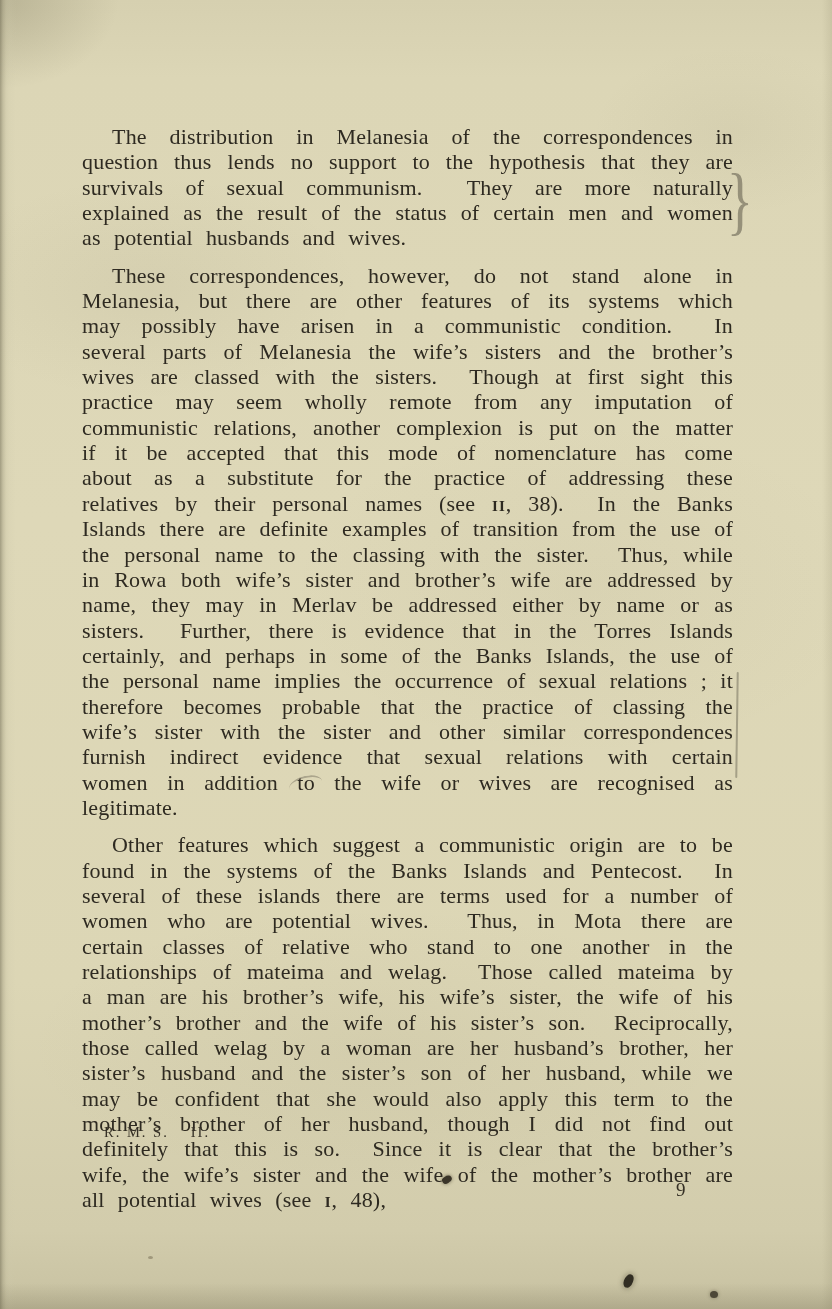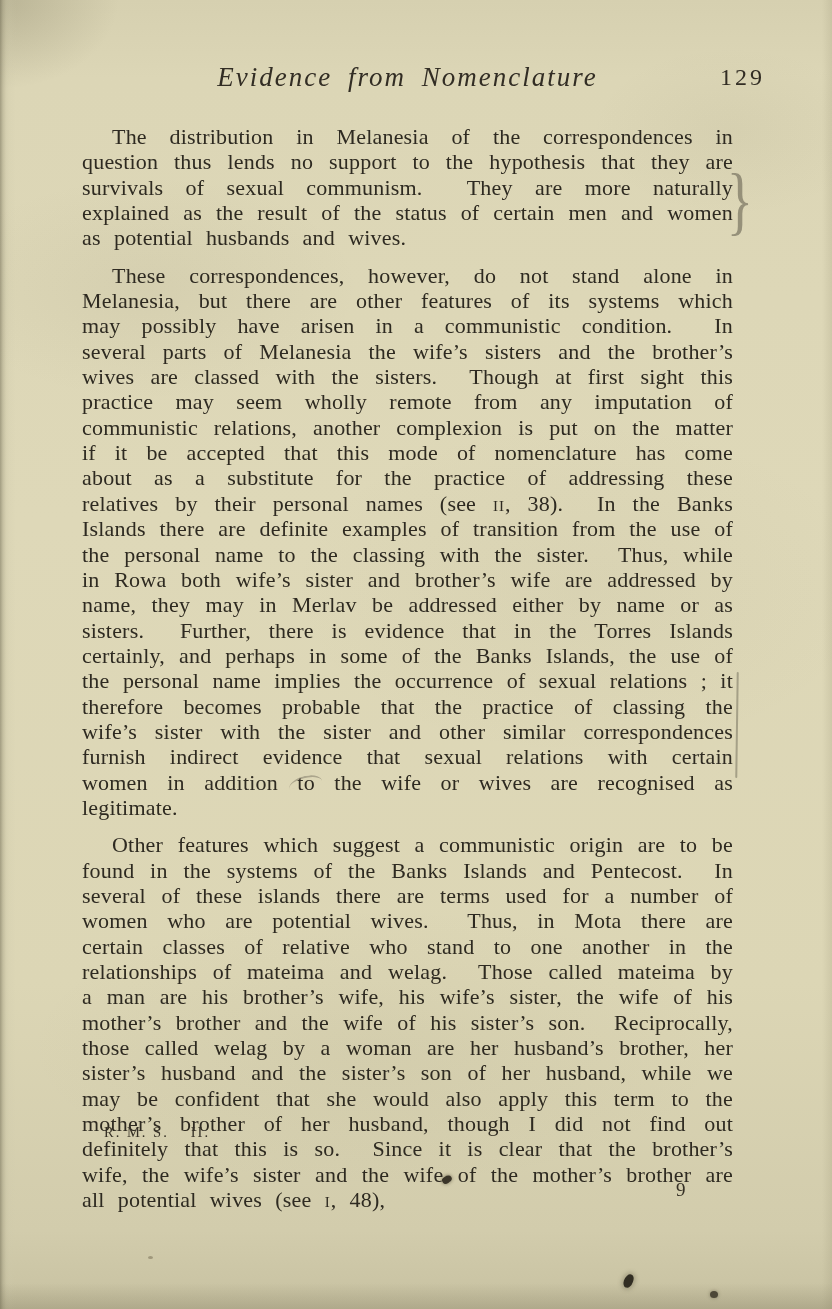--- a/index.html
+++ b/index.html
@@ -44,21 +44,21 @@
     font-size:24px; letter-spacing:3px; color:#322d24;
   }
 
   .body-text {
     position:absolute; top:112px; left:70px; width:675px;
     font-size:22px; line-height:25.35px; text-align:justify;
     word-spacing:7.5px; letter-spacing:.2px;
   }
   .body-text p { margin:12px; text-indent:30px; }
   .it { }
-  .sc { font-variant:small-caps; letter-spacing:1px; }
+  .sc { font-variant:small-caps; letter-spacing:1px;font-weight:bold; }
 
   .footer-press {
     position:absolute; top:1124px; left:104px;
     font-size:14.5px; letter-spacing:2px; color:#353025;
   }
   .footer-press .vol { margin-left:22px; }
   .footer-sig {
     position:absolute; top:1179px; left:676px;
     font-size:19px; color:#353025;
   }
@@ -96,24 +96,20 @@
 </head>
 <body>
 
 <div class="page">
   <div class="mottle"></div>
   <div class="corner-tl"></div>
   <div class="edge-left"></div>
   <div class="edge-right"></div>
   <div class="edge-bottom"></div>
 
-  <div class="running-head">
-    <div class="head-title">Evidence from Nomenclature</div>
-    <div class="head-number">129</div>
-  </div>
 
   <div class="body-text">
       <p><span>The distribution in Melanesia of the correspondences in question thus lends no support to the hypothesis that they are survivals of sexual communism.&nbsp; They are more naturally explained as the result of the status of certain men and women as potential husbands and wives.</span></p>
       <p><span>These correspondences, however, do not stand alone in Melanesia, but there are other features of its systems which may possibly have arisen in a communistic condition.&nbsp; In several parts of Melanesia the wife’s sisters and the brother’s wives are classed with the sisters.&nbsp; Though at first sight this practice may seem wholly remote from any imputation of communistic relations, another complexion is put on the matter if it be accepted that this mode of nomenclature has come about as a substitute for the practice of addressing these relatives by their personal names (see </span><span class="sc">ii</span><span>, 38).&nbsp; In the Banks Islands there are definite examples of transition from the use of the personal name to the classing with the sister.&nbsp; Thus, while in Rowa both wife’s sister and brother’s wife are addressed by name, they may in Merlav be addressed either by name or as sisters.&nbsp; Further, there is evidence that in the Torres Islands certainly, and perhaps in some of the Banks Islands, the use of the personal name implies the occurrence of sexual relations ; it therefore becomes probable that the practice of classing the wife’s sister with the sister and other similar correspondences furnish indirect evidence that sexual relations with certain women in addition to the wife or wives are recognised as legitimate.</span></p>
       <p><span>Other features which suggest a communistic origin are to be found in the systems of the Banks Islands and Pentecost.&nbsp; In several of these islands there are terms used for a number of women who are potential wives.&nbsp; Thus, in Mota there are certain classes of relative who stand to one another in the relationships of </span><span class="it">mateima</span><span> and </span><span class="it">welag</span><span>.&nbsp; Those called </span><span class="it">mateima</span><span> by a man are his brother’s wife, his wife’s sister, the wife of his mother’s brother and the wife of his sister’s son.&nbsp; Reciprocally, those called </span><span class="it">welag</span><span> by a woman are her husband’s brother, her sister’s husband and the sister’s son of her husband, while we may be confident that she would also apply this term to the mother’s brother of her husband, though I did not find out definitely that this is so.&nbsp; Since it is clear that the brother’s wife, the wife’s sister and the wife of the mother’s brother are all potential wives (see </span><span class="sc">i</span><span>, 48),</span></p>
     </div>
 
   <div class="footer-press">
     <span>R. M. S.</span><span class="vol">II.</span>
   </div>

